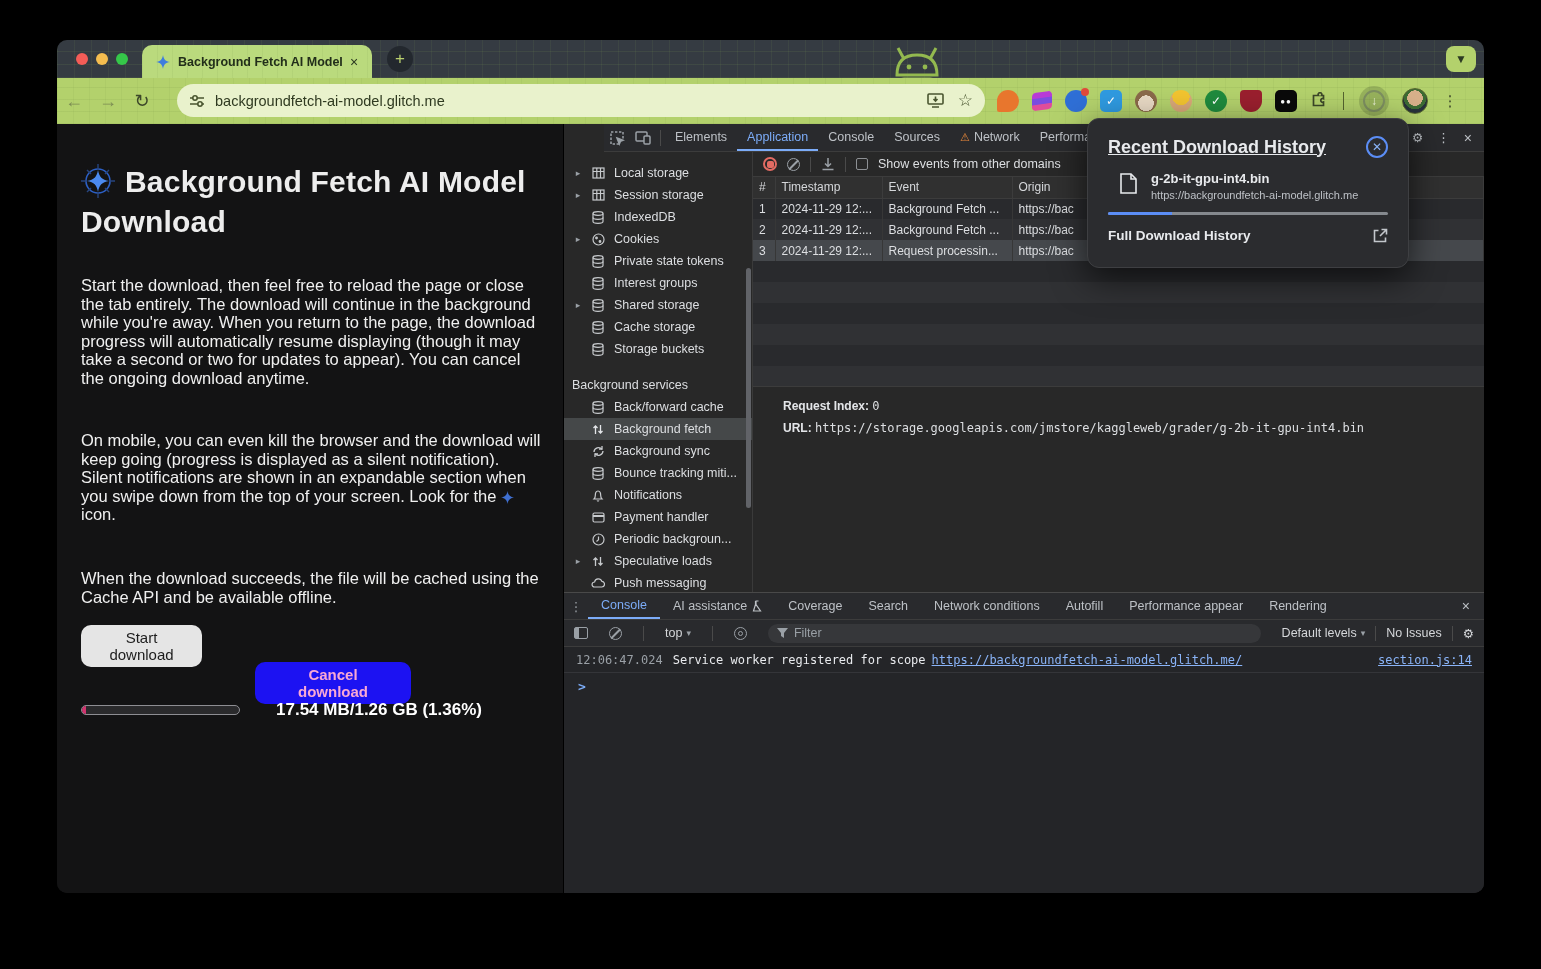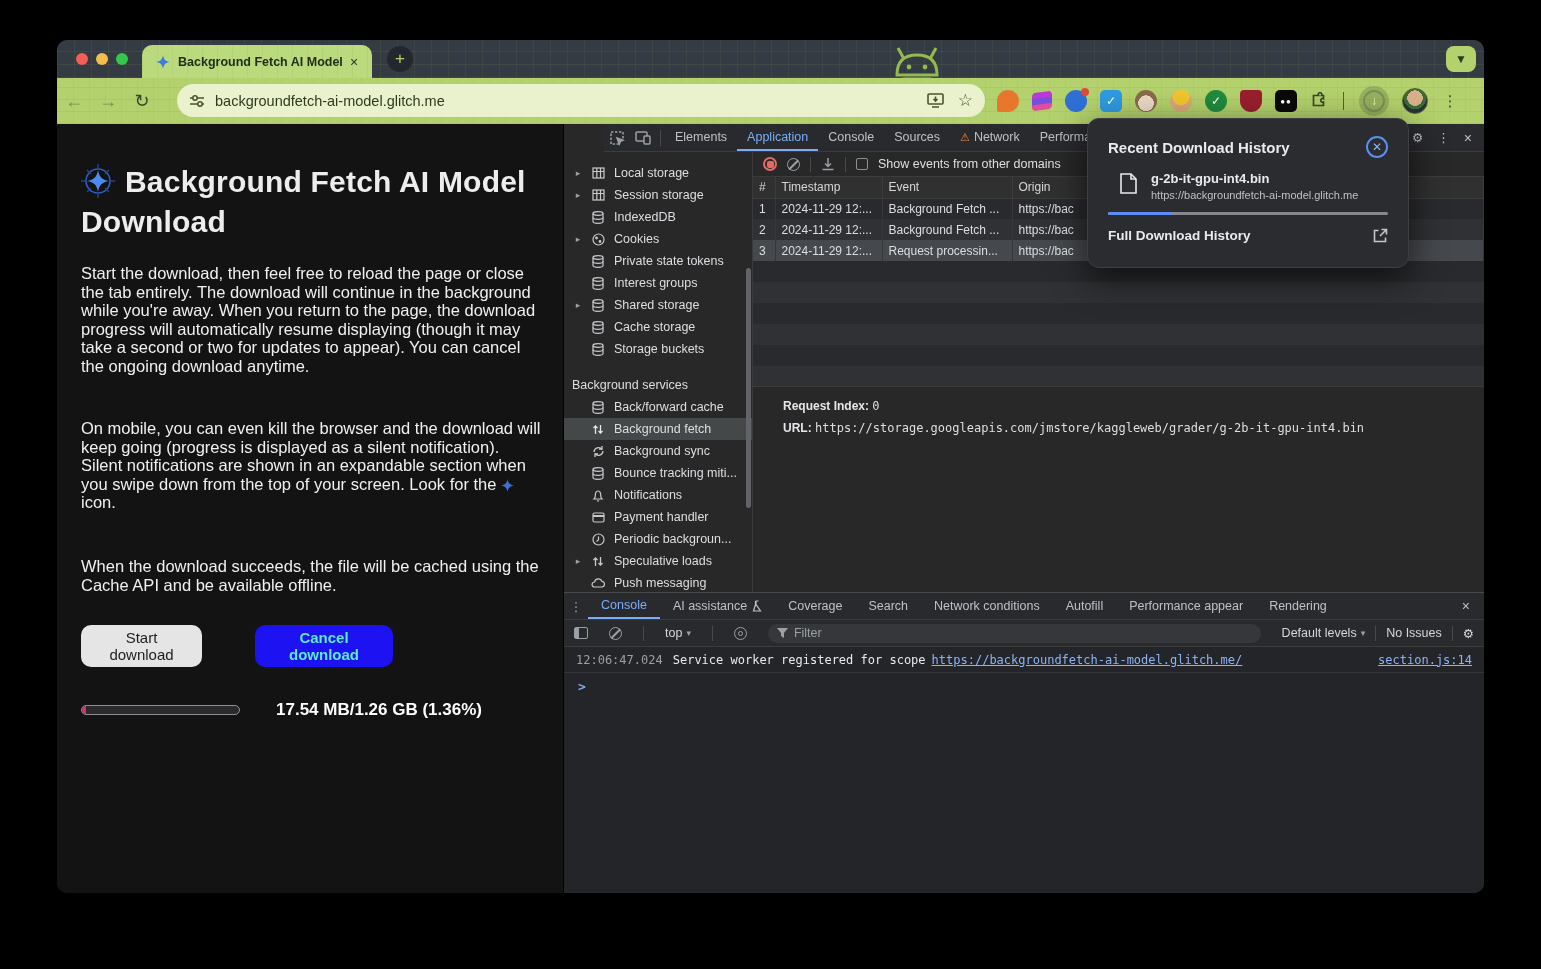--- a/index.html
+++ b/index.html
@@ -39,29 +39,29 @@
   .dl-btn { width:30px; height:30px; border-radius:50%; background:rgba(30,40,20,.18); display:flex; align-items:center; justify-content:center; }
   .dl-ring { width:22px; height:22px; border-radius:50%; border:2px solid #7d8f60; color:#eef4da; font-size:12px; display:flex; align-items:center; justify-content:center; }
   .avatar { width:26px; height:26px; border-radius:50%; background:radial-gradient(circle at 50% 38%, #d8b08a 0 40%, #3c6b33 41% 58%, #27313a 59%); border:1px solid #55642f; }
   .menu-dots { color:#3c4729; font-size:15px; letter-spacing:0; width:18px; text-align:center; }
 
   
   .content { display:flex; height:769px; }
   .page { width:506px; background:#131314; color:#ededed; position:relative; padding:38px 24px 0 24px; }
   .page h1 { font-size:30px; line-height:40px; font-weight:700; letter-spacing:.2px; }
   .h1-icon { display:inline-block; vertical-align:-6px; margin-right:10px; }
-  .page p { font-size:16.5px; line-height:18.5px; margin-top:0; color:#f0f0f0; }
+  .page p { font-size:16.5px; line-height:18.5px; margin-top:12px; color:#f0f0f0; }
   .p1 { position:absolute; left:24px; top:140px; width:462px; }
   .p2 { position:absolute; left:24px; top:295px; width:462px; }
   .p3 { position:absolute; left:24px; top:433px; width:462px; }
   .sparkle-inline { display:inline-block; vertical-align:-2px; }
   .btn-row { position:absolute; left:24px; top:501px; display:flex; gap:53px; }
   .btn { border:none; border-radius:10px; font-size:15px; padding:0 18px; height:42px; font-family:"Liberation Sans",sans-serif; }
   .btn-start { background:#e5e5e5; color:#1d1d1d; width:121px; }
-  .btn-cancel { background:#1c12f2; color:#5eead4; width:138px; font-weight:600; }
+  .btn-cancel { background:#1c12f2; color:#f9a8d4; width:156px; font-weight:600;margin-top:37px; }
   .pg-row { position:absolute; left:24px; top:576px; display:flex; align-items:center;font-weight:bold; }
   .pg-track { width:159px; height:10px; border:1.5px solid #8e8e93; border-radius:6px; background:#2a2a2c; overflow:hidden; }
   .pg-fill { height:100%; background:#d2356f; border-radius:6px 0 0 6px; }
   .pg-label { margin-left:36px; font-size:17px; color:#fff; }
 
   
   .devtools { width:921px; background:#282828; position:relative; color:#d5d7da; font-size:12.5px; border-left:1px solid #000; }
   .dt-tabbar { height:28px; background:#292a2d; border-bottom:1px solid #3c3c3c; display:flex; align-items:center;margin-left:40px; }
   .dt-ic { width:26px; display:flex; justify-content:center; color:#9aa0a6; }
   .dt-sep { width:1px; height:16px; background:#4a4a4a; margin:0 4px; }
@@ -123,21 +123,21 @@
   .con-msg { display:flex; align-items:center; height:26px; border-bottom:1px solid #343539; padding:0 12px; }
   .con-time { color:#9aa0a6; margin-right:10px; }
   .con-text { color:#e8eaed; }
   .con-link { color:#8ab4f8; text-decoration:underline; margin-left:6px; }
   .con-src { margin-left:auto; color:#8ab4f8; text-decoration:underline; }
   .con-prompt { color:#7cacf8; font-weight:700; padding:6px 0 0 14px; font-size:13px; }
 
   
   .popup { position:absolute; left:1030px; top:78px; width:322px; height:150px; background:#2b2c2f; border:1px solid #3e3f42; border-radius:12px; box-shadow:0 10px 34px rgba(0,0,0,.65); padding:17px 20px 0 20px; z-index:50; color:#e8eaed; }
   .pu-head { display:flex; align-items:center; }
-  .pu-title { font-size:15px; font-weight:700; }
+  .pu-title { font-size:18px; font-weight:700;text-decoration:underline; }
   .pu-close { margin-left:auto; width:22px; height:22px; border:2px solid #5b8df5; border-radius:50%; color:#8ab4f8; font-size:12px; display:flex; align-items:center; justify-content:center; }
   .pu-file { display:flex; margin-top:13px; }
   .pu-doc { margin:2px 14px 0 12px; color:#e8eaed; }
   .pu-name { font-size:13px; font-weight:700; }
   .pu-url { font-size:11px; color:#bdc1c6; margin-top:3px; }
   .pu-track { margin-top:11px; height:3px; background:#85898e; border-radius:2px; overflow:hidden; }
   .pu-fill { height:100%; background:#5b8df5; }
   .pu-foot { display:flex; align-items:center; margin-top:13px; }
   .pu-link { font-size:13.5px; font-weight:700; }
   .pu-ext { margin-left:auto; color:#c3c7cc; }

